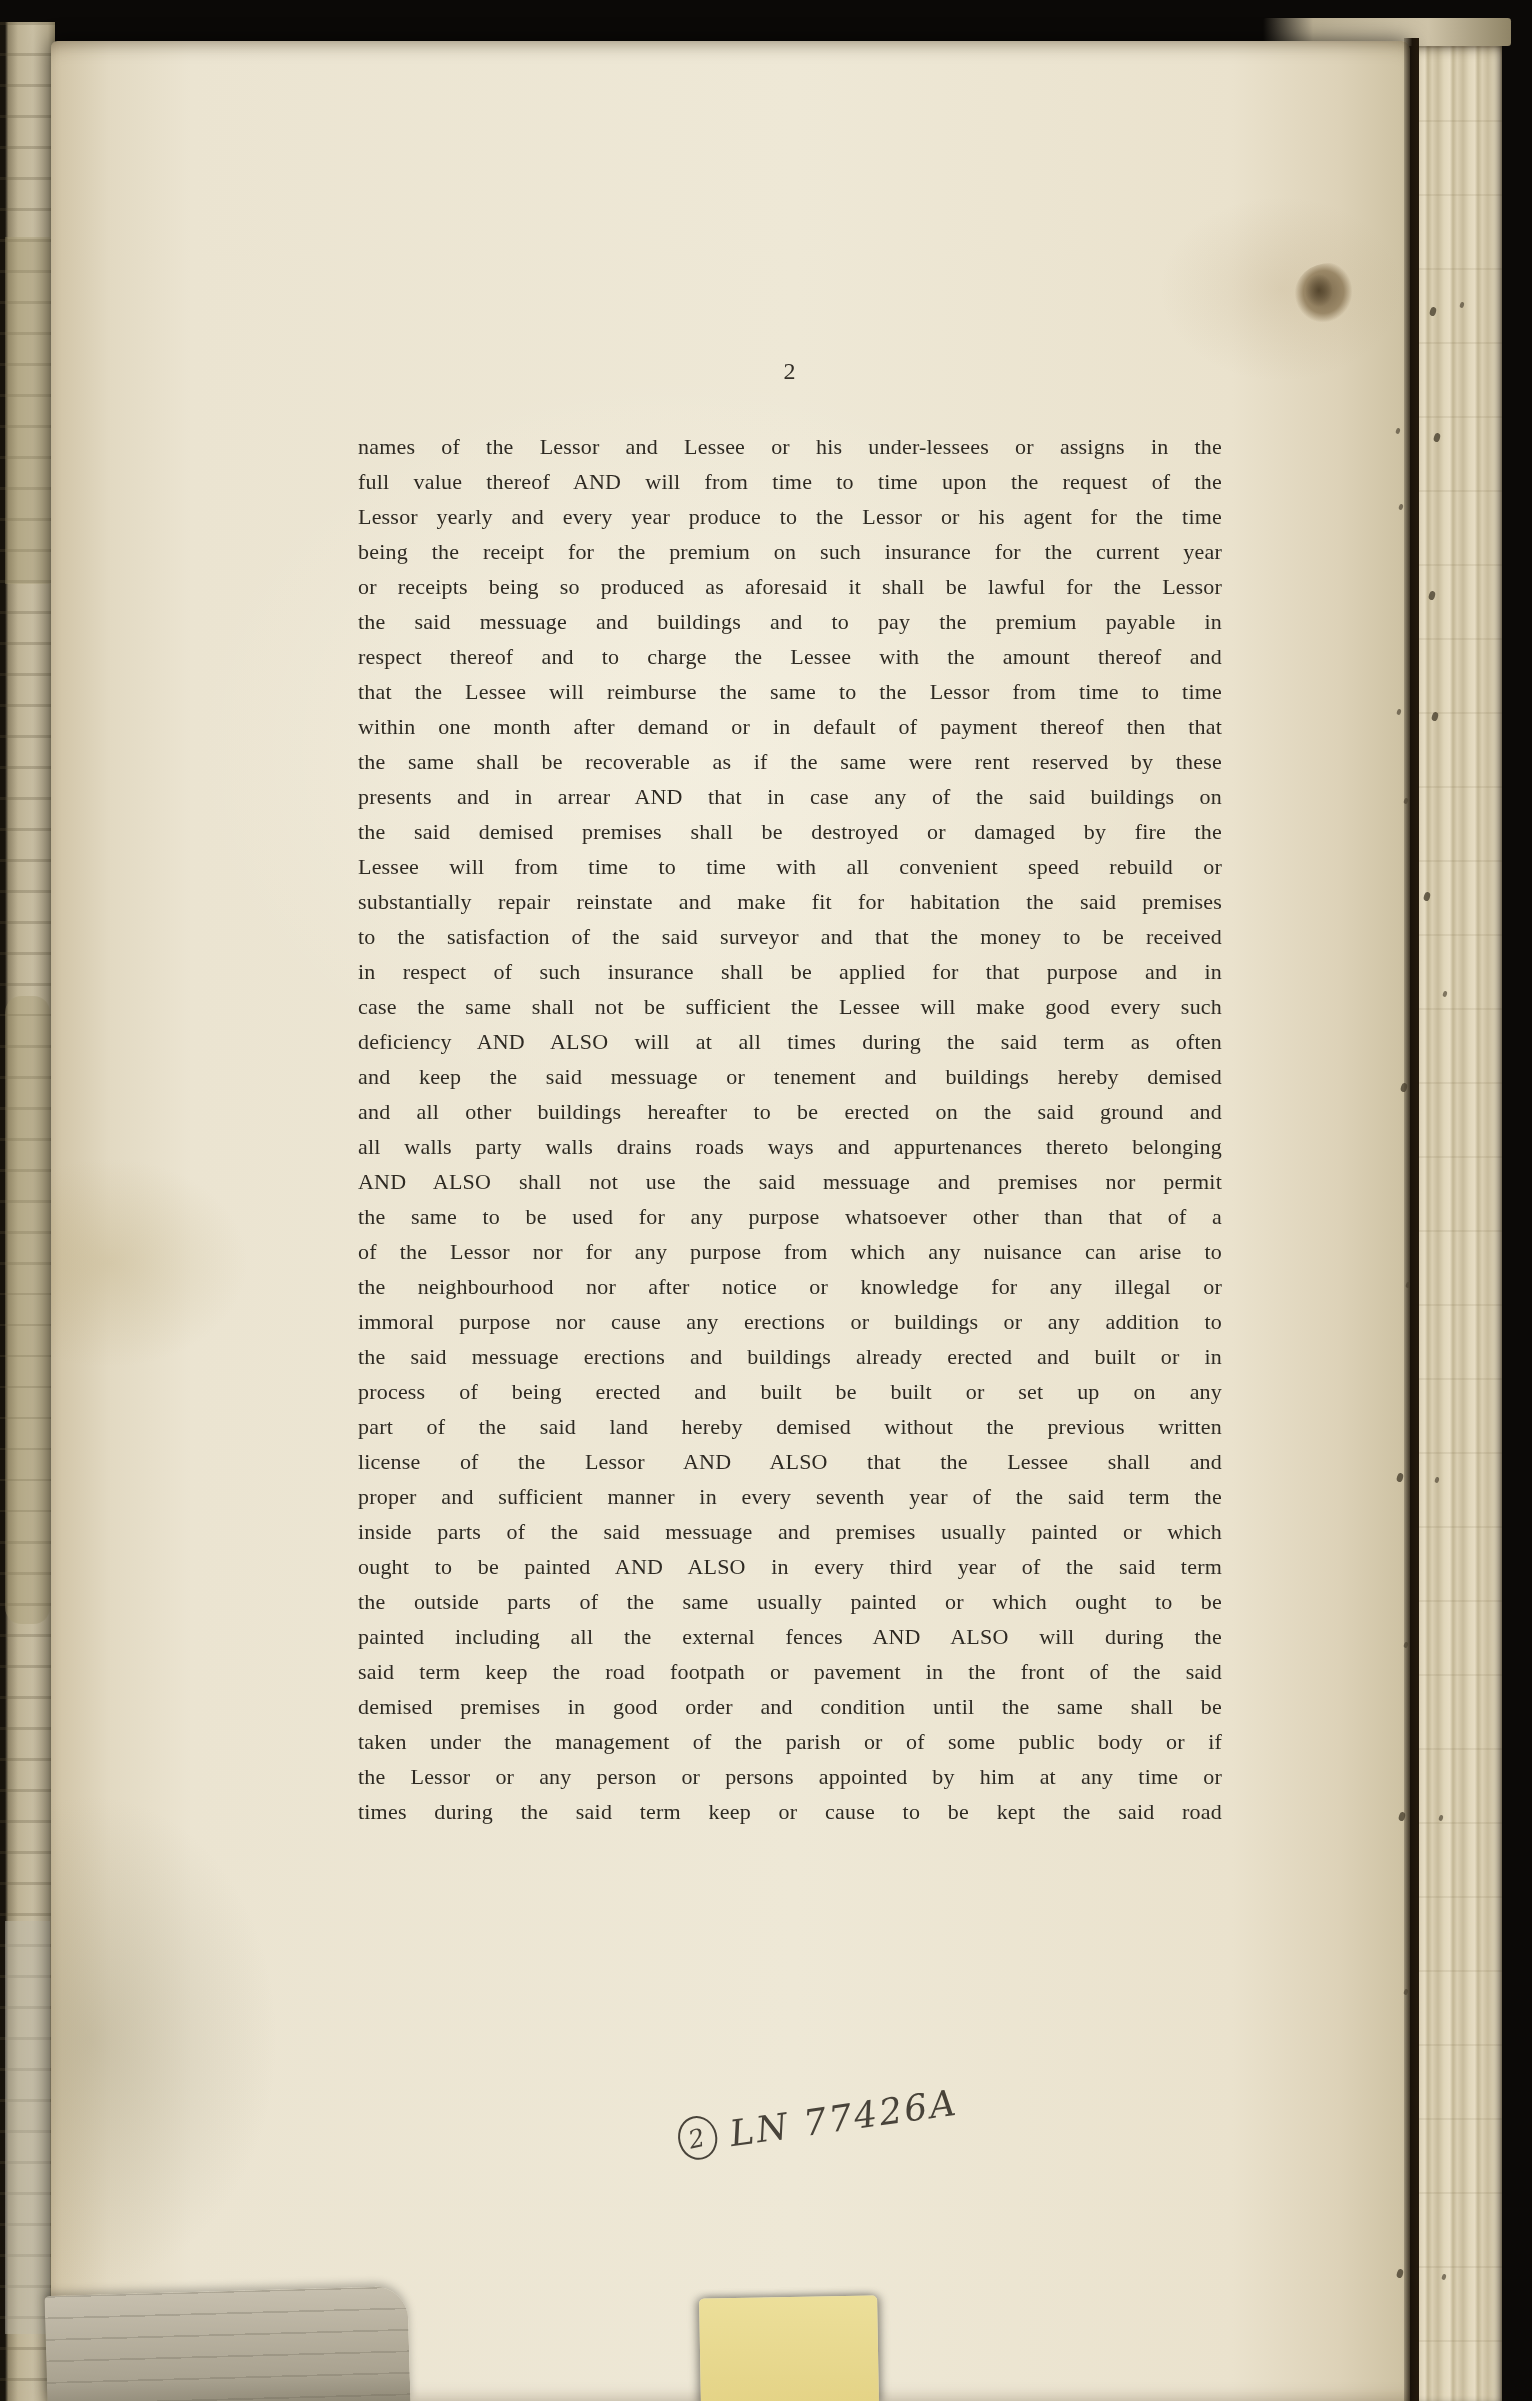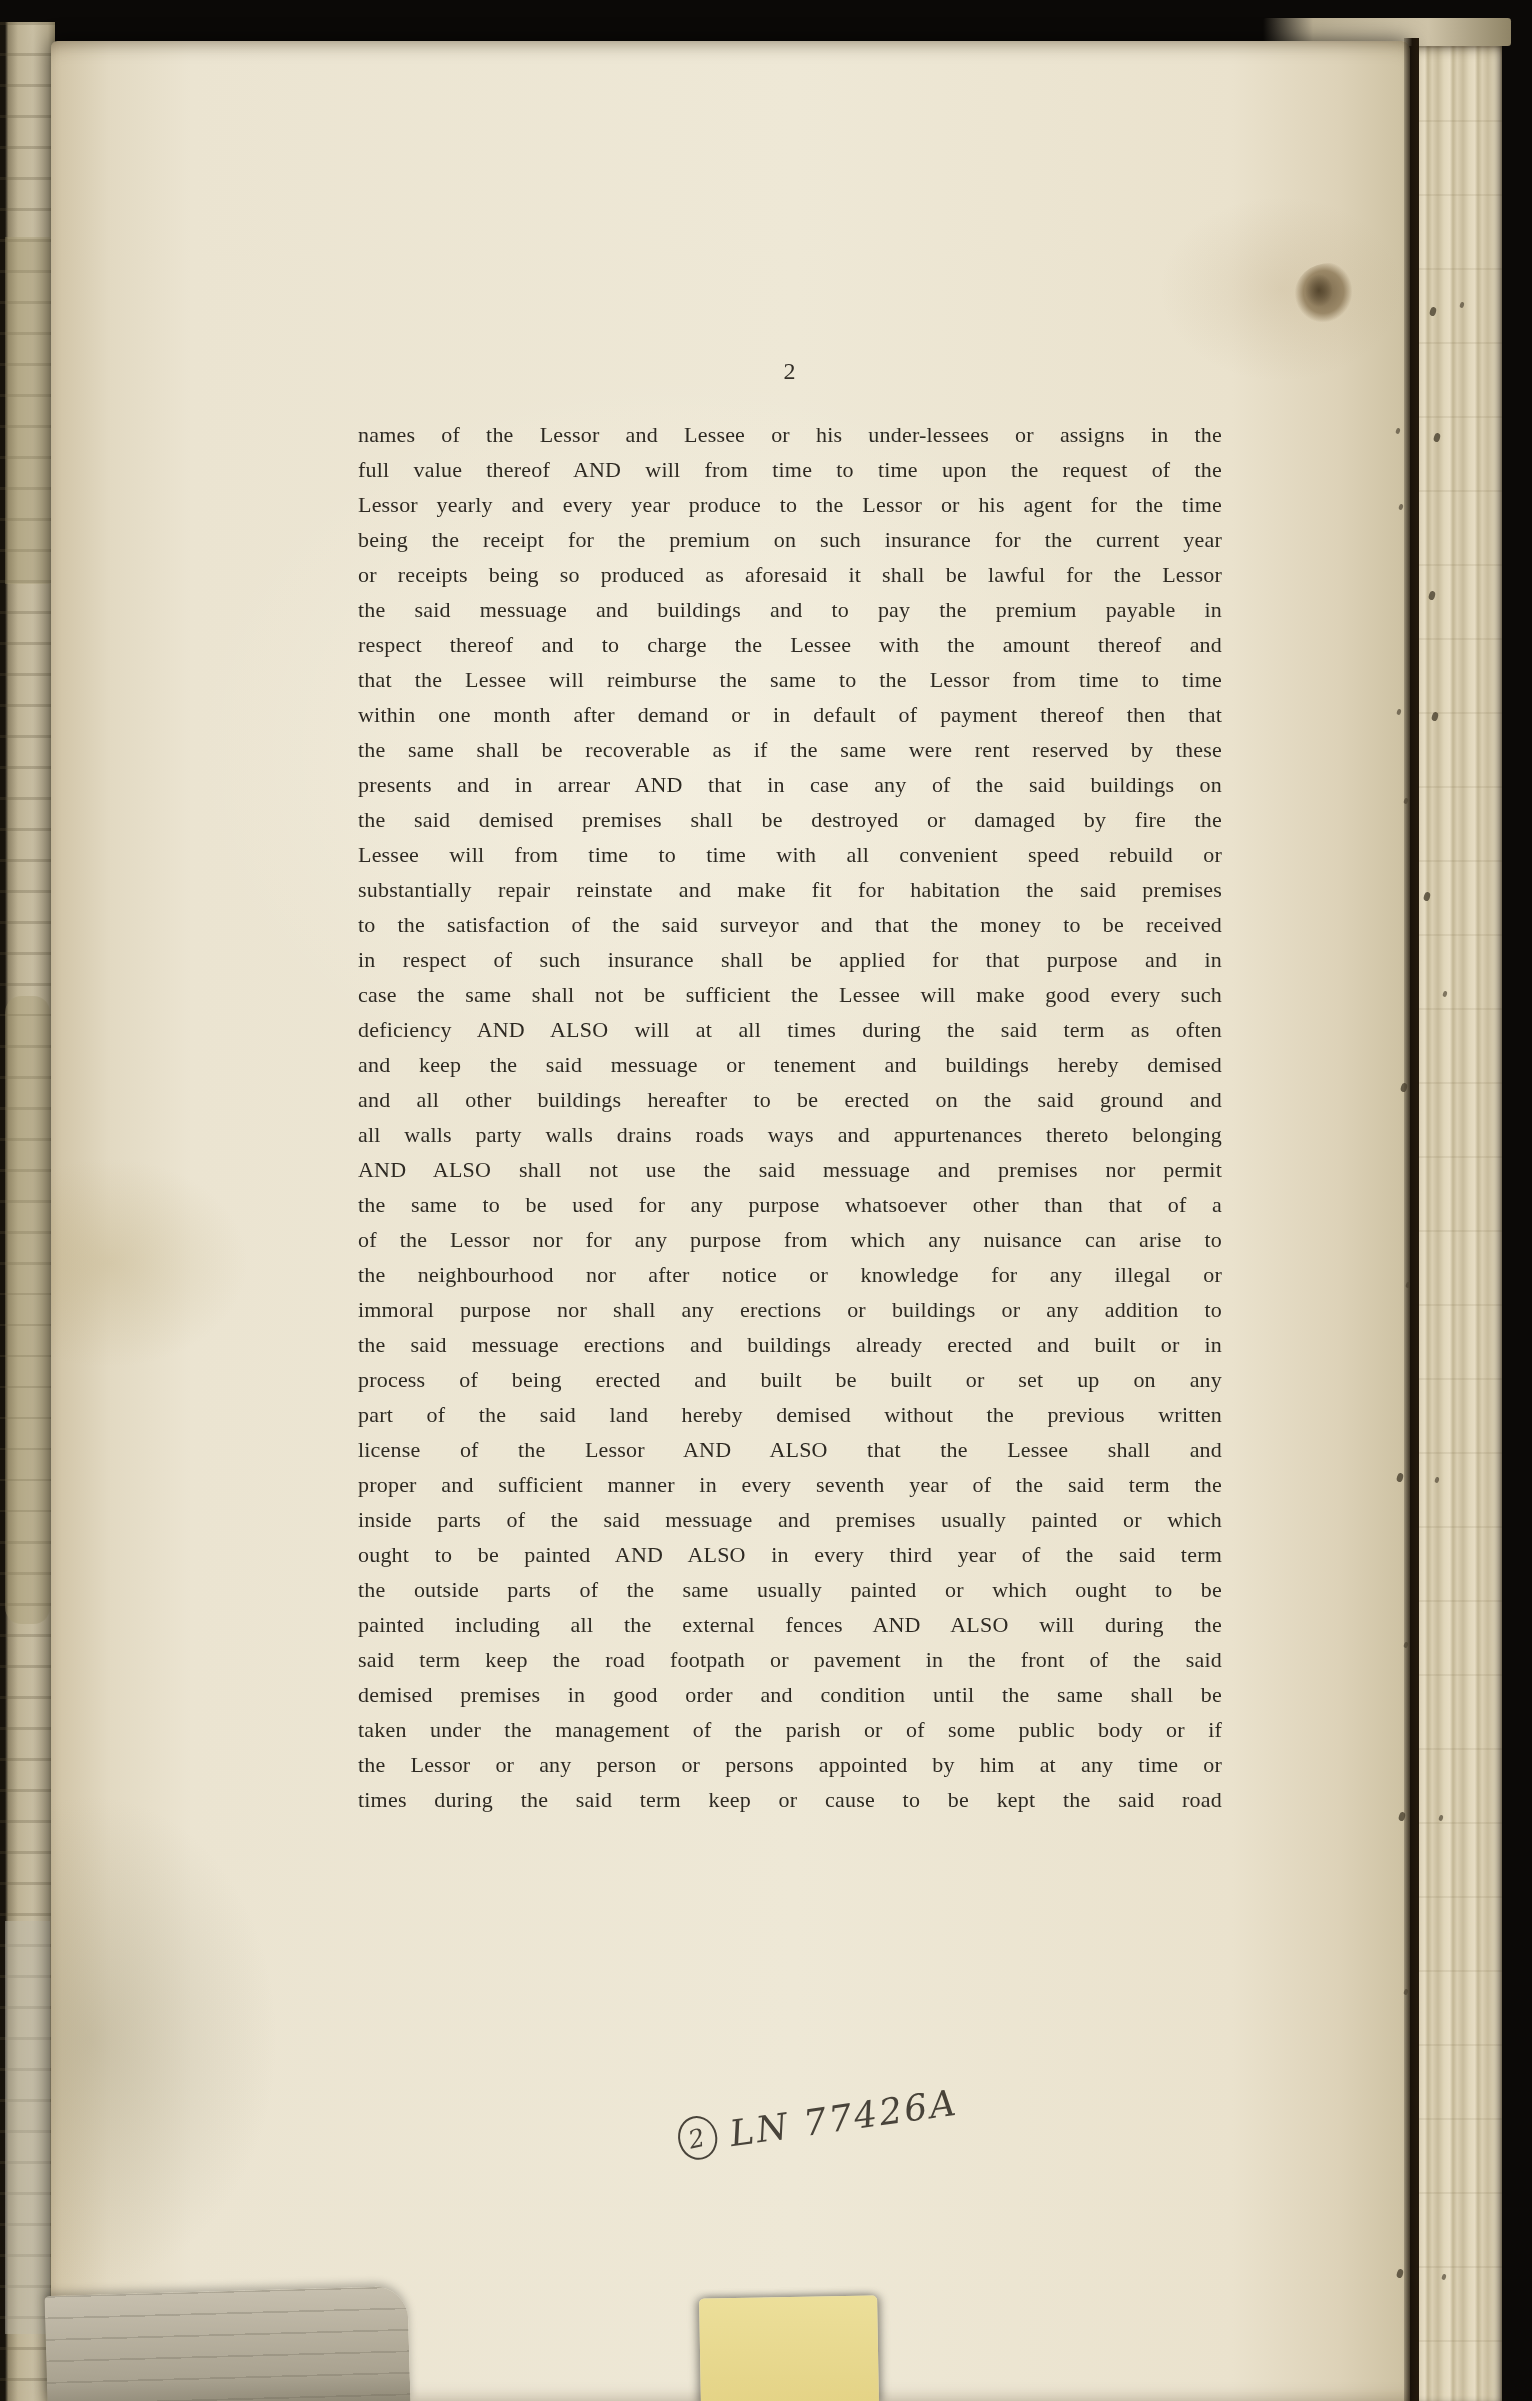--- a/index.html
+++ b/index.html
@@ -43,21 +43,21 @@
       0 0 20px rgba(0,0,0,0.6);
   }
 
   .page-number {
     position: absolute; left: 307px; top: 317px; width: 864px;
     text-align: center; font-size: 24px; color: #343029;
     letter-spacing: 0.8px;
   }
 
   .text-block {
-    position: absolute; left: 307px; top: 376px; width: 864px;
+    position: absolute; left: 307px; top: 388px; width: 864px;
     color: #2e2a23;
     font-family: Liberation Serif, serif;
   }
   .text-line {
     font-size: 22px; line-height: 35px;
     text-align: justify; text-align-last: justify;
     word-spacing: 0.8px; letter-spacing: 0.2px;
     white-space: normal;
   }
 
@@ -177,21 +177,21 @@
         <div class="text-line">in respect of such insurance shall be applied for that purpose and in</div>
         <div class="text-line">case the same shall not be sufficient the Lessee will make good every such</div>
         <div class="text-line">deficiency AND ALSO will at all times during the said term as often</div>
         <div class="text-line">and keep the said messuage or tenement and buildings hereby demised</div>
         <div class="text-line">and all other buildings hereafter to be erected on the said ground and</div>
         <div class="text-line">all walls party walls drains roads ways and appurtenances thereto belonging</div>
         <div class="text-line">AND ALSO shall not use the said messuage and premises nor permit</div>
         <div class="text-line">the same to be used for any purpose whatsoever other than that of a</div>
         <div class="text-line">of the Lessor nor for any purpose from which any nuisance can arise to</div>
         <div class="text-line">the neighbourhood nor after notice or knowledge for any illegal or</div>
-        <div class="text-line">immoral purpose nor shall any erections or buildings or any addition to</div>
+        <div class="text-line">immoral purpose nor cause any erections or buildings or any addition to</div>
         <div class="text-line">the said messuage erections and buildings already erected and built or in</div>
         <div class="text-line">process of being erected and built be built or set up on any</div>
         <div class="text-line">part of the said land hereby demised without the previous written</div>
         <div class="text-line">license of the Lessor AND ALSO that the Lessee shall and</div>
         <div class="text-line">proper and sufficient manner in every seventh year of the said term the</div>
         <div class="text-line">inside parts of the said messuage and premises usually painted or which</div>
         <div class="text-line">ought to be painted AND ALSO in every third year of the said term</div>
         <div class="text-line">the outside parts of the same usually painted or which ought to be</div>
         <div class="text-line">painted including all the external fences AND ALSO will during the</div>
         <div class="text-line">said term keep the road footpath or pavement in the front of the said</div>

